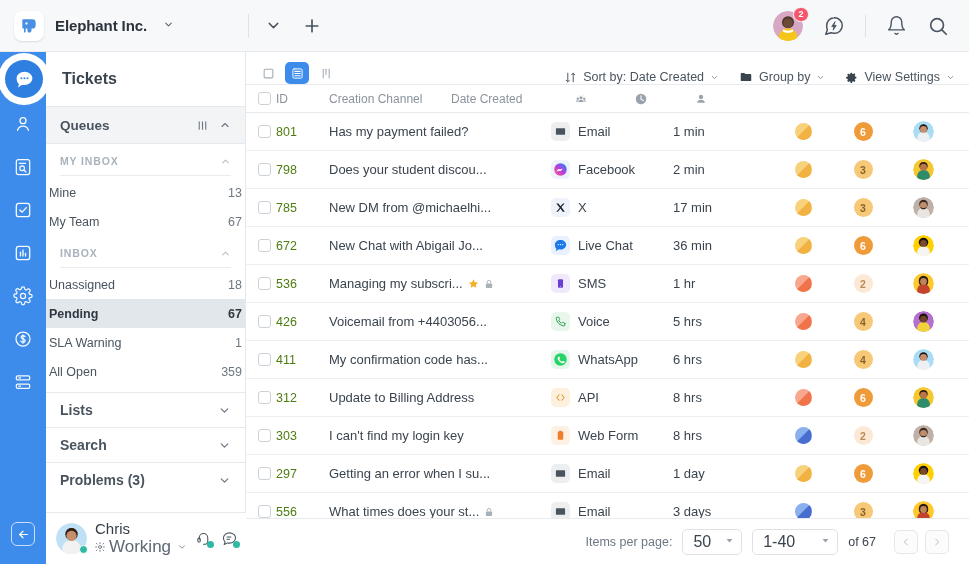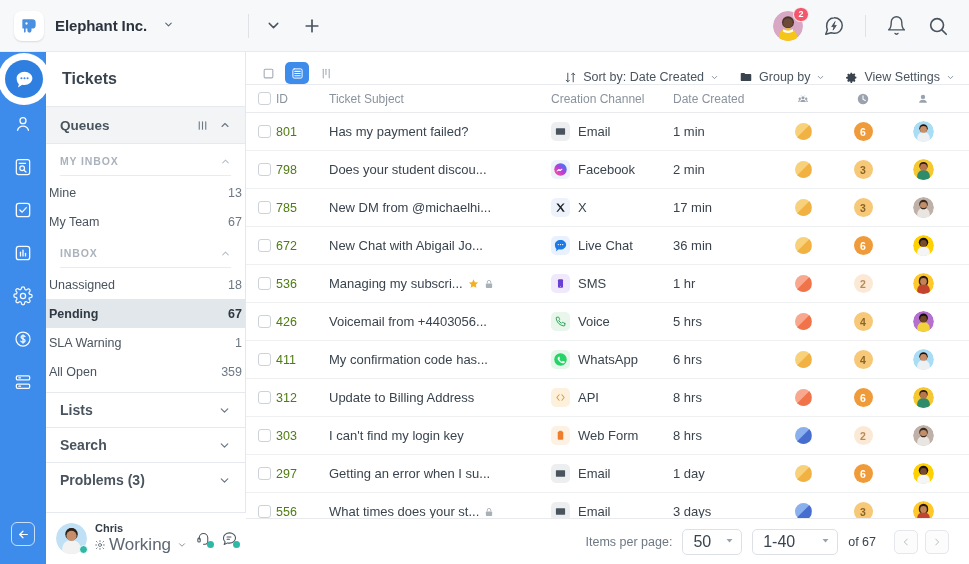--- a/index.html
+++ b/index.html
@@ -97,21 +97,21 @@
   .side-sec-row .ic { color: #6b7785; }
 
   
   .user-bar {
     position: absolute; left: 0; bottom: 0; width: 200px; height: 52px; background: #fff;
     border-top: 1px solid #e6e9ed; display: flex; align-items: center; padding: 0 10px; gap: 8px;
   }
   .uav { position: relative; width: 31px; height: 31px; }
   .udot { position: absolute; right: -1px; bottom: 0px; width: 9px; height: 9px; border-radius: 50%; background: #30b8a6; border: 1.5px solid #fff; }
   .uinfo { display: flex; flex-direction: column; line-height: 1.15; }
-  .uname { font-size: 11px; font-weight: 700; color: #333d47; }
+  .uname { font-size: 15px; font-weight: 400; color: #333d47; }
   .ustat { font-size: 17px; color: #5d6874; display: flex; align-items: center; gap: 4px; }
   .u-icons { margin-left: auto; display: flex; align-items: center; gap: 9px; padding-right: 3px; }
   .u-ic { position: relative; color: #4a545e; cursor: pointer; display:flex; }
   .u-ic .d { position: absolute; right: -2px; bottom: -1px; width: 7px; height: 7px; border-radius: 50%; background: #30b8a6; }
 
   
   .main { flex: 1; display: flex; flex-direction: column; background: #fff; min-width: 0; }
   .toolbar {
     height: 33px; min-height: 33px; display: flex; align-items: flex-end; padding: 0 14px 0 10px;
     border-bottom: 1px solid #e8eaed; background: #fff;
@@ -535,21 +535,20 @@
             </span>
           </div>
         </div>
       </div>
 
       <div class="thead">
         <div class="c-chk">
             <span class="cbox"></span>
           </div>
         <div class="hd-id">ID</div>
-        <div class="hd-subj">Ticket Subject</div>
         <div class="hd-chan">Creation Channel</div>
         <div class="hd-date">Date Created</div>
         <div class="hd-ic">
           <svg width="14" height="14" viewBox="0 0 24 24" fill="currentColor">
               <circle cx="12" cy="10" r="2.6"></circle>
               <circle cx="6.5" cy="11.5" r="2"></circle>
               <circle cx="17.5" cy="11.5" r="2"></circle>
               <path d="M12 13.4c-2.6 0-4.4 1.4-4.8 3.6h9.6c-.4-2.2-2.2-3.6-4.8-3.6z"></path>
               <path d="M6.5 14.2c-1.8 0-3 1-3.3 2.3h3c.1-.9.5-1.7 1.1-2.3z"></path>
               <path d="M17.5 14.2c1.8 0 3 1 3.3 2.3h-3a4 4 0 0 0-1.1-2.3z"></path>

